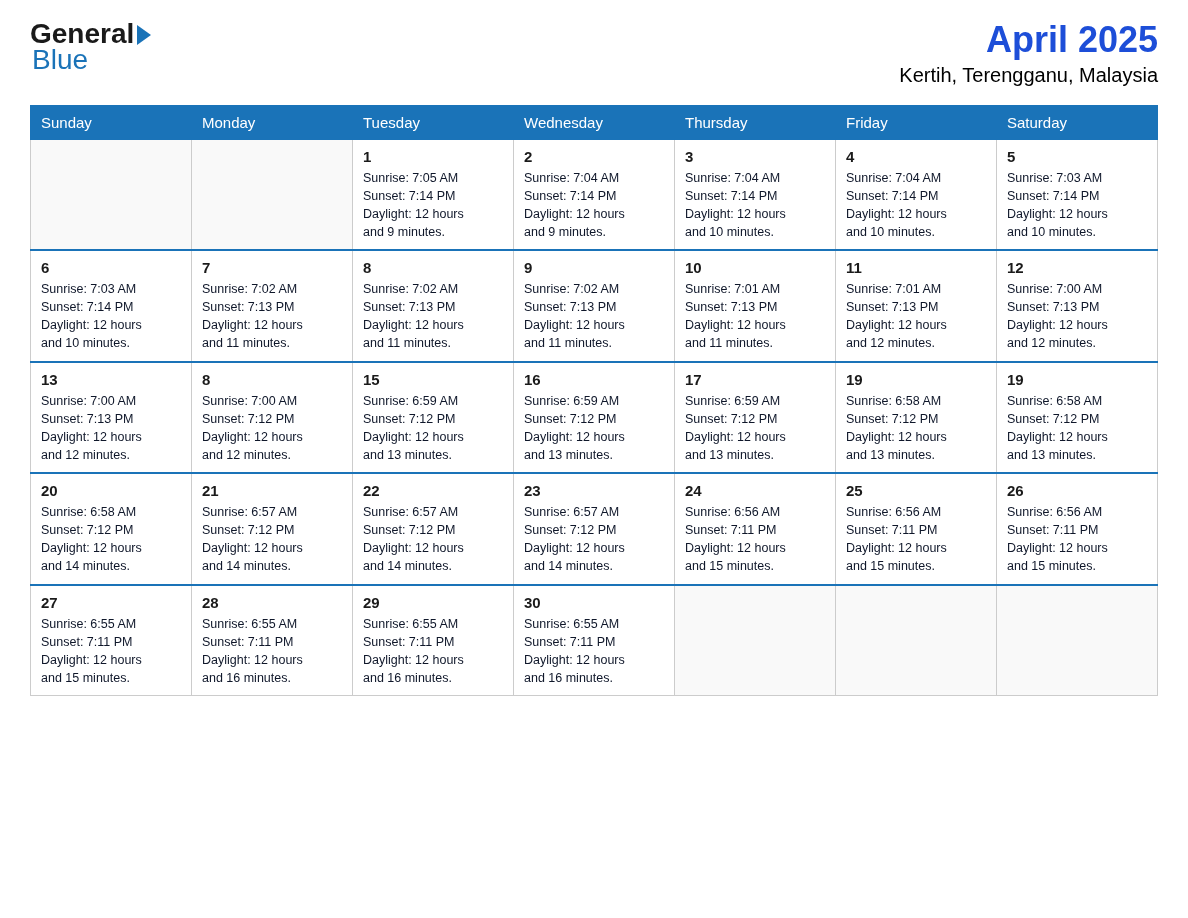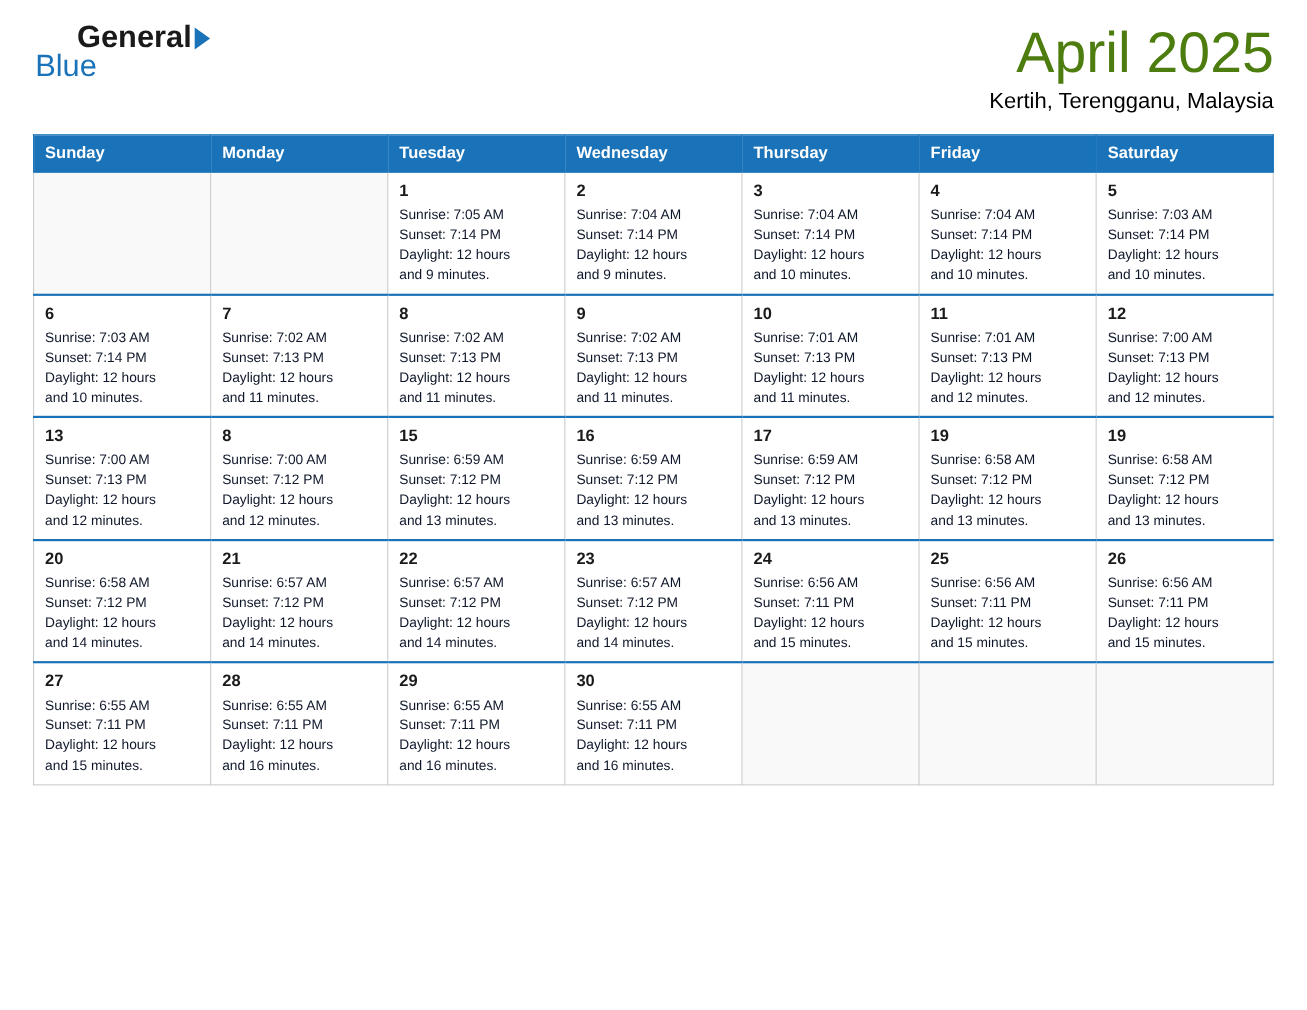--- a/index.html
+++ b/index.html
@@ -23,58 +23,58 @@
       align-items: flex-start;
     }
     .logo-text {
       display: flex;
       align-items: center;
       font-size: 28px;
       font-weight: bold;
       color: #1a1a1a;
       line-height: 1;
     }
-    .logo-general { color: #1a1a1a; margin-left: 40px; }
+    .logo-general { color: #1a1a1a; }
     .logo-arrow {
       width: 0; height: 0;
       border-left: 14px solid #1a73b8;
       border-top: 10px solid transparent;
       border-bottom: 10px solid transparent;
       margin-left: 3px;
       margin-top: 2px;
     }
     .logo-blue {
       color: #1a73b8;
       font-size: 28px;
       font-weight: normal;
       margin-top: -4px;
       padding-left: 2px;
     }
     .title-block { text-align: right; }
     .month-year {
-      font-size: 52px;
-      font-weight: normal;
-      color: #4d7c0f;
+      font-size: 36px;
+      font-weight: bold;
+      color: #1d4ed8;
       line-height: 1.1;
     }
     .location {
       font-size: 20px;
       color: #000000;
       margin-top: 4px;
     }
     .calendar-table {
       width: 100%;
       border-collapse: collapse;
       table-layout: fixed;
     }
     .calendar-table thead tr th {
       background-color: #1a73b8;
       color: #fff;
       font-size: 15px;
-      font-weight: 700;
+      font-weight: 400;
       padding: 8px 10px;
       text-align: left;
       border: 1px solid #1a73b8;
     }
     .calendar-table tbody tr td {
       vertical-align: top;
       padding: 8px 10px;
       border: 1px solid #ccc;
       min-height: 90px;
       font-size: 13px;

